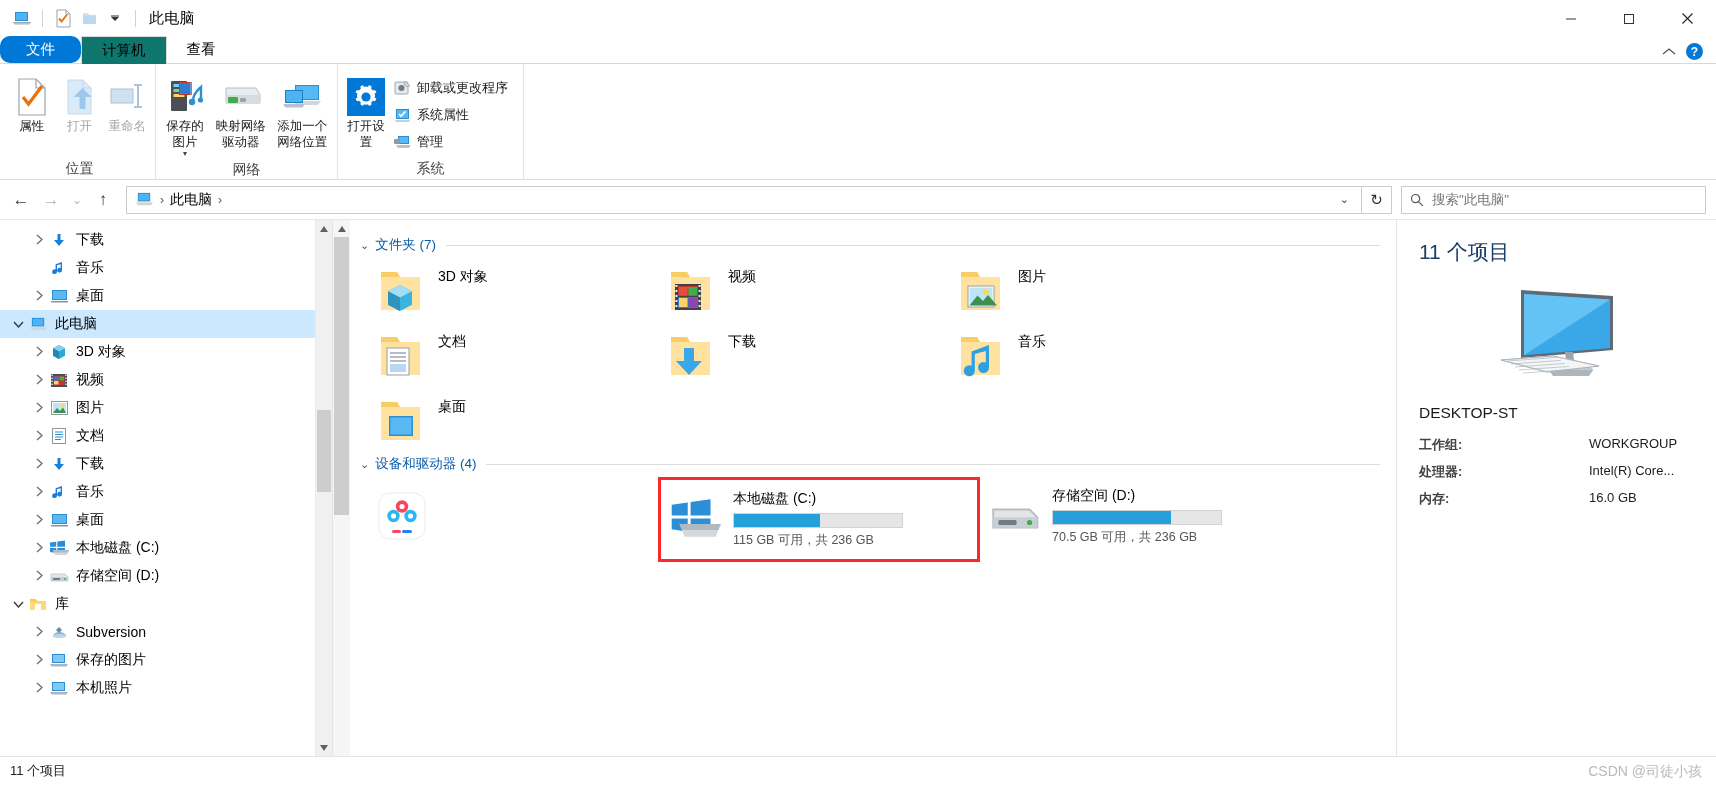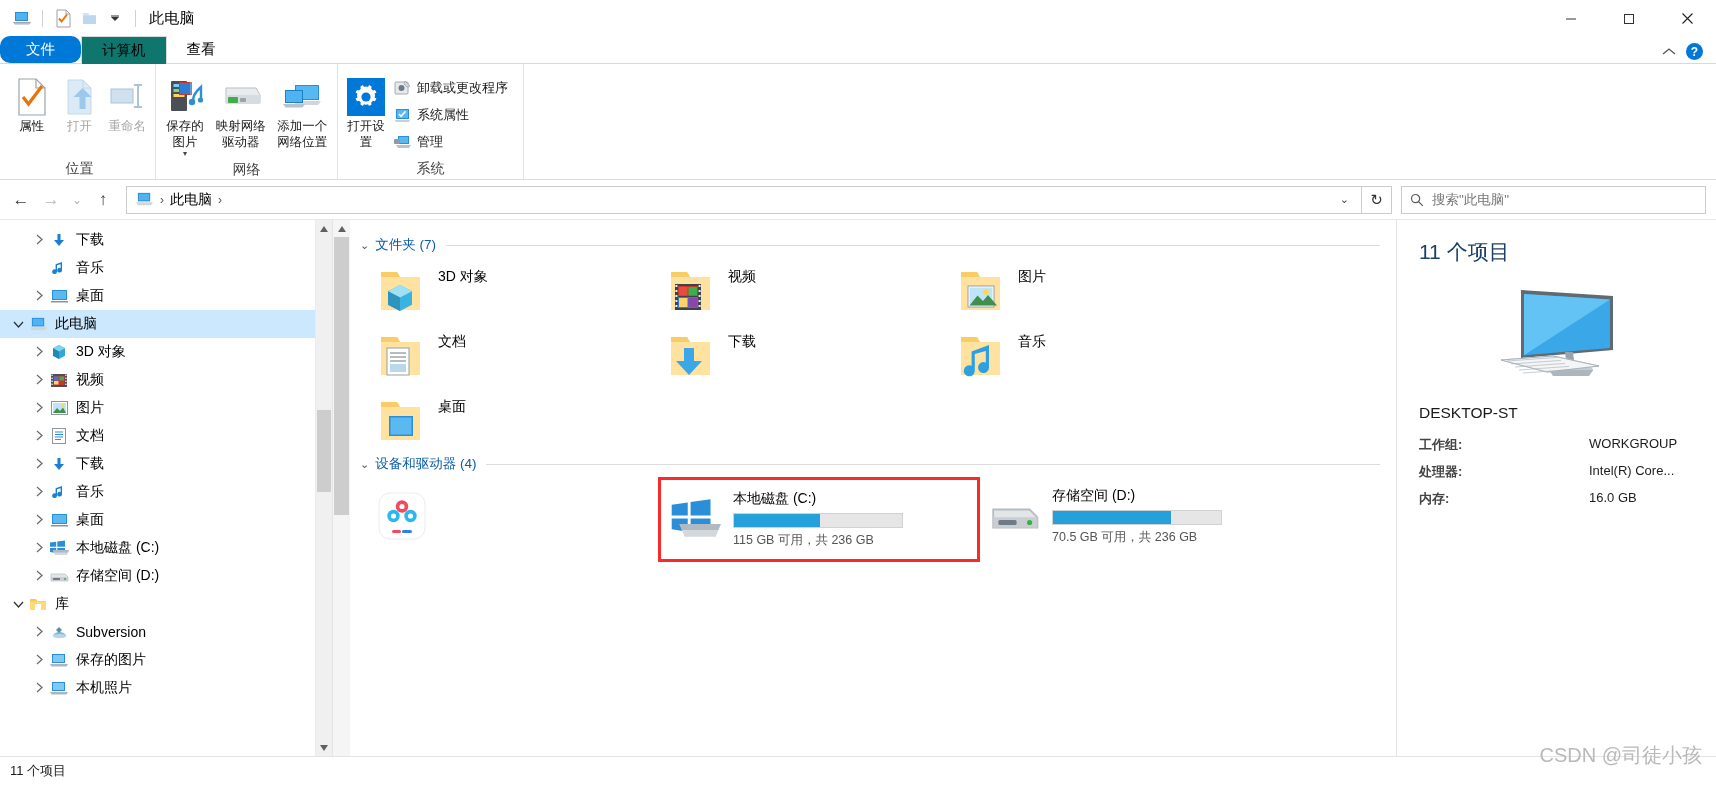--- a/index.html
+++ b/index.html
@@ -263,22 +263,22 @@
   .statusbar {
     height: 29px; min-height: 29px;
     border-top: 1px solid #e4e4e4;
     display: flex; align-items: center;
     padding-left: 10px; gap: 10px;
     font-size: 13px; color: #222;
     background: #ffffff;
     position: relative;
   }
   .wm {
-    position: absolute; right: 14px; bottom: 16px;
-    font-size: 20px; color: #b9b9b9;
+    position: absolute; right: 14px; bottom: 4px;
+    font-size: 14px; color: #b9b9b9;
   }
 </style>
 </head>
 <body>
 
 <div class="win">
 
   <div class="titlebar">
     <div class="qat">
       <div class="qat-ico">

